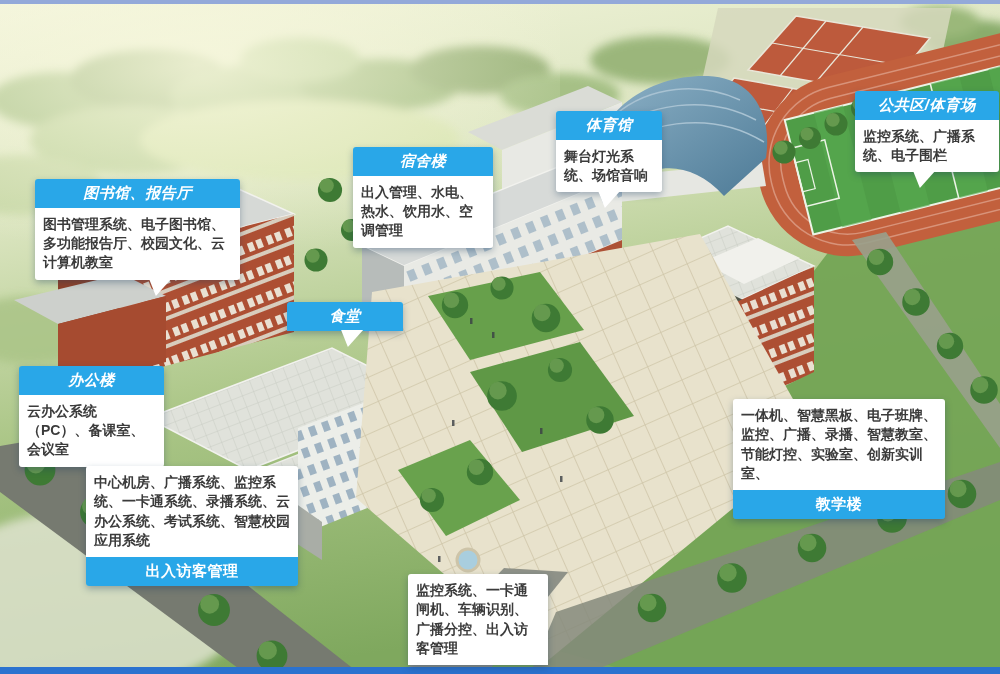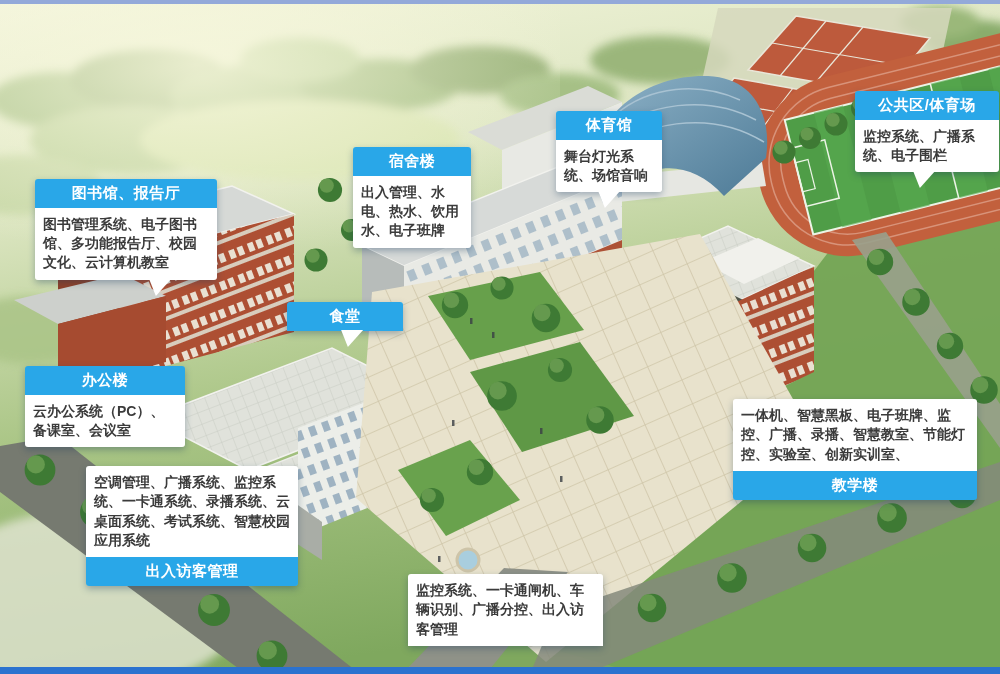--- a/index.html
+++ b/index.html
@@ -10,21 +10,21 @@
   .stage svg{position:absolute;left:0;top:0;}
   .bubble{position:absolute;z-index:5;box-shadow:0 3px 7px rgba(25,60,95,.35);border-radius:3px;}
   .hdr{
     background:var(--accent,#29a7e8);color:#fff;font-weight:bold;font-size:15px;
     line-height:1.25;text-align:center;padding:5px 6px;letter-spacing:.5px;
   }
   .bd{
     background:#ffffff;color:#3b3b3b;font-weight:bold;font-size:14px;
     line-height:1.38;padding:7px 8px;
   }
-  .bubble.a .hdr{border-radius:3px 3px 0 0;}
+  .bubble.a .hdr{border-radius:3px 3px 0 0;font-style:italic;}
   .bubble.a .bd{border-radius:0 0 3px 3px;}
   .bubble.b .bd{border-radius:3px 3px 0 0;}
   .bubble.b .hdr{border-radius:0 0 3px 3px;}
   .tail{
     position:absolute;bottom:-16px;width:0;height:0;z-index:4;
     border-left:11px solid transparent;border-right:11px solid transparent;
     border-top:17px solid #fff;transform:skewX(-14deg);
   }
 </style>
 </head>
@@ -222,60 +222,60 @@
       <use href="#tree" transform="translate(784,152) scale(1.05)"></use>
       <use href="#tree" transform="translate(330,190) scale(1.1)"></use>
       <use href="#tree" transform="translate(352,230) scale(1.0)"></use>
       <use href="#tree" transform="translate(316,260) scale(1.05)"></use>
     </g>
 
     <rect x="0" y="0" width="1000" height="4" fill="#93a9d9"></rect>
     <rect x="0" y="667" width="1000" height="7" fill="#2b72cf"></rect>
   </svg>
 
-  <div class="bubble a" style="left:35px;top:179px;width:182px">
+  <div class="bubble a" style="left:35px;top:179px;width:205px">
     <div class="hdr">图书馆、报告厅</div>
     <div class="bd">图书管理系统、电子图书馆、多功能报告厅、校园文化、云计算机教室</div>
     <div class="tail" style="left:112px"></div>
   </div>
 
-  <div class="bubble a" style="left:25px;top:366px;width:160px">
+  <div class="bubble a" style="left:19px;top:366px;width:145px">
     <div class="hdr">办公楼</div>
     <div class="bd">云办公系统（PC）、备课室、会议室</div>
   </div>
 
   <div class="bubble b" style="left:86px;top:466px;width:212px">
-    <div class="bd">空调管理、广播系统、监控系统、一卡通系统、录播系统、云桌面系统、考试系统、智慧校园应用系统</div>
+    <div class="bd">中心机房、广播系统、监控系统、一卡通系统、录播系统、云办公系统、考试系统、智慧校园应用系统</div>
     <div class="hdr">出入访客管理</div>
   </div>
 
-  <div class="bubble a" style="left:353px;top:147px;width:118px">
+  <div class="bubble a" style="left:353px;top:147px;width:140px">
     <div class="hdr">宿舍楼</div>
-    <div class="bd">出入管理、水电、热水、饮用水、电子班牌</div>
+    <div class="bd">出入管理、水电、热水、饮用水、空调管理</div>
   </div>
 
   <div class="bubble a" style="left:287px;top:302px;width:116px">
     <div class="hdr">食堂</div>
     <div class="tail" style="left:52px"></div>
   </div>
 
   <div class="bubble a" style="left:556px;top:111px;width:106px">
     <div class="hdr">体育馆</div>
     <div class="bd">舞台灯光系统、场馆音响</div>
     <div class="tail" style="left:40px"></div>
   </div>
 
   <div class="bubble a" style="left:855px;top:91px;width:144px">
     <div class="hdr">公共区/体育场</div>
     <div class="bd">监控系统、广播系统、电子围栏</div>
     <div class="tail" style="left:56px"></div>
   </div>
 
-  <div class="bubble b" style="left:733px;top:399px;width:244px">
+  <div class="bubble b" style="left:733px;top:399px;width:212px">
     <div class="bd">一体机、智慧黑板、电子班牌、监控、广播、录播、智慧教室、节能灯控、实验室、创新实训室、</div>
     <div class="hdr">教学楼</div>
   </div>
 
-  <div class="bubble b" style="left:408px;top:574px;width:195px">
+  <div class="bubble b" style="left:408px;top:574px;width:140px">
     <div class="bd">监控系统、一卡通闸机、车辆识别、广播分控、出入访客管理</div>
   </div>
 
 </div>
 
 </body></html>

